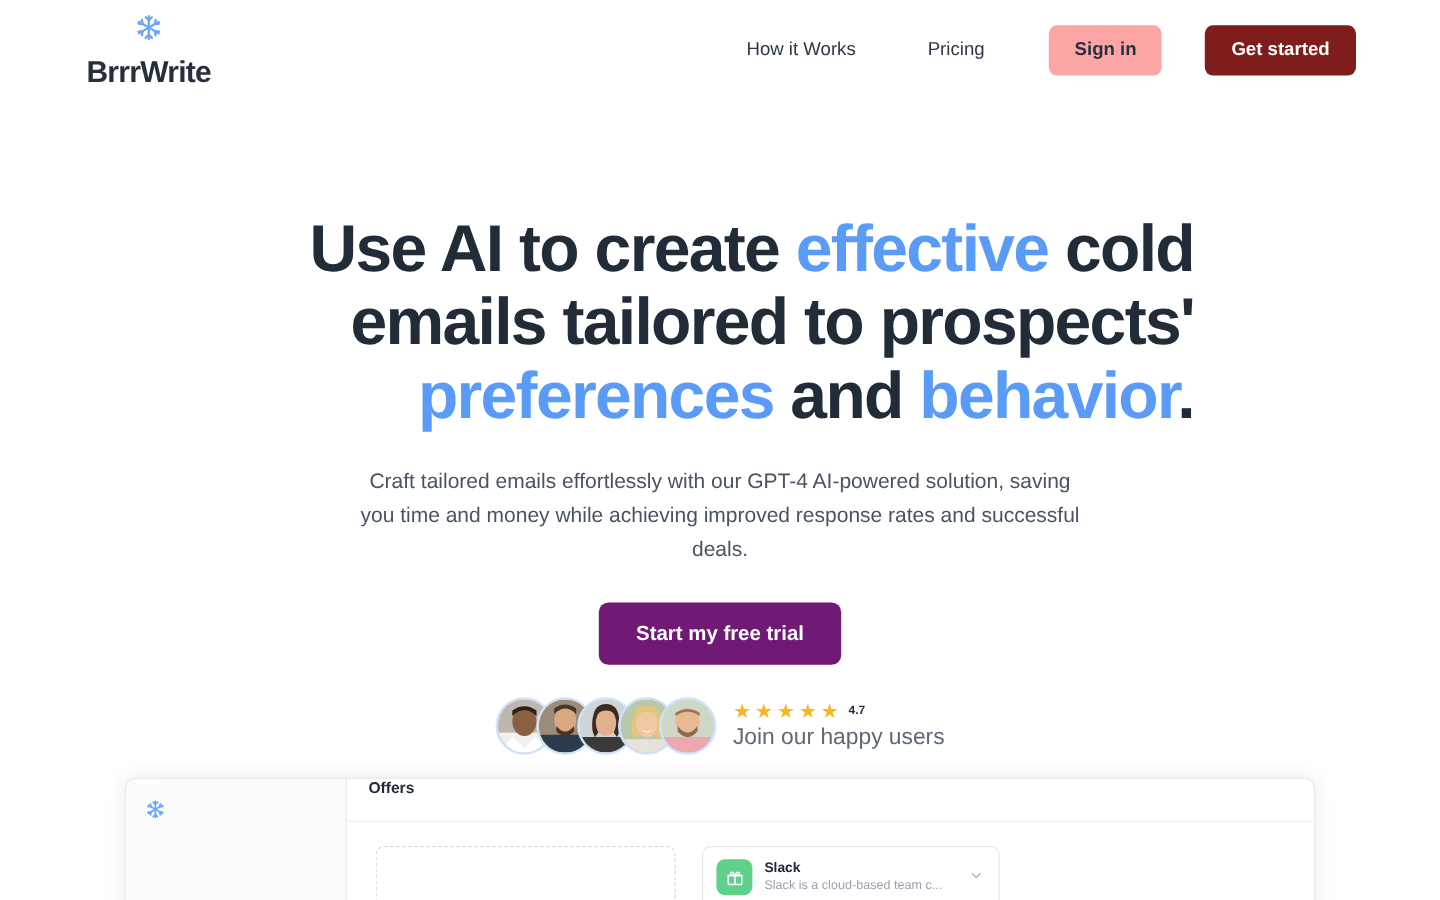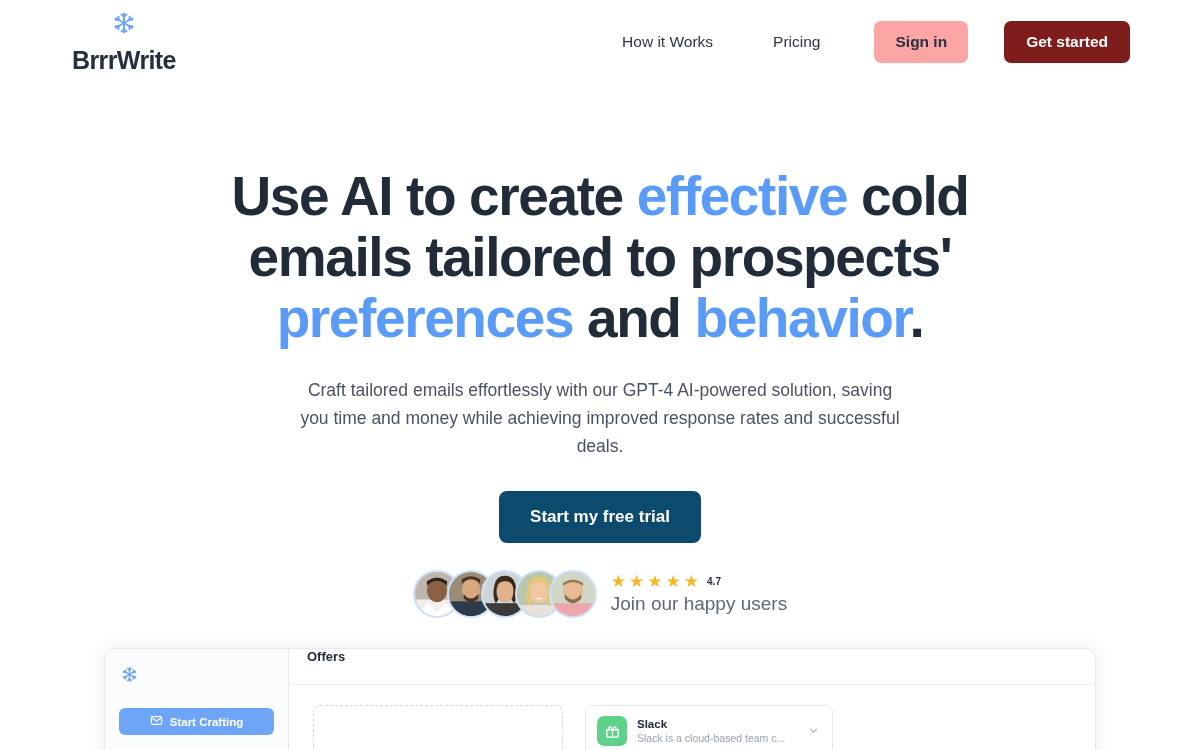--- a/index.html
+++ b/index.html
@@ -105,40 +105,41 @@
     padding-top: 77px;
   }
 
   .headline {
     font-size: 55px;
     line-height: 61px;
     font-weight: bold;
     letter-spacing: -1.4px;
     color: #222b38;
     max-width: 790px;
-    margin: 5px auto;
+    margin: 16px auto;
+    text-align: right;
   }
 
   .hl-accent { color: #5b9bf8; }
 
   .subhead {
     margin: 27px auto 0;
     font-size: 17.5px;
     line-height: 28px;
     color: #4a5362;
     max-width: 600px;
   }
 
   .cta-wrap { margin-top: 31px; }
 
   .btn-trial {
     font-size: 17px;
     font-weight: bold;
     color: #ffffff;
-    background: #0c4a6e;
+    background: #701a75;
     border: none;
     border-radius: 8px;
     padding: 16px 31px;
     cursor: pointer;
     font-family: inherit;
   }
 
   
   .social {
     margin-top: 27px;
@@ -430,29 +431,20 @@
           <path d="M20.2 7.2L3.8 16.8"></path>
           <path d="M12 5.9l2.6-2.5M12 5.9L9.4 3.4"></path>
           <path d="M12 18.1l2.6 2.5M12 18.1l-2.6 2.5"></path>
           <path d="M6.9 9.1l-3.5-.5M6.9 9.1L6.3 5.6"></path>
           <path d="M17.1 14.9l3.5.5M17.1 14.9l.6 3.5"></path>
           <path d="M6.9 14.9l-3.5.5M6.9 14.9l-.6 3.5"></path>
           <path d="M17.1 9.1l3.5-.5M17.1 9.1l.6-3.5"></path>
         </svg>
       </div>
 
-      <button class="pv-craft-btn">
-        <span>
-          <svg width="13" height="13" viewBox="0 0 24 24" fill="none" stroke="currentColor" stroke-width="2.2" stroke-linejoin="round">
-            <rect x="2.5" y="5" width="19" height="14" rx="2"></rect>
-            <path d="M3 7l9 6 9-6"></path>
-          </svg>
-        </span>
-        <span>Start Crafting</span>
-      </button>
 
     </div>
 
     <div class="pv-main">
       <div class="pv-header">
         <span class="pv-title">Offers</span>
       </div>
 
       <div class="pv-body">
         <div class="pv-empty-card"></div>

